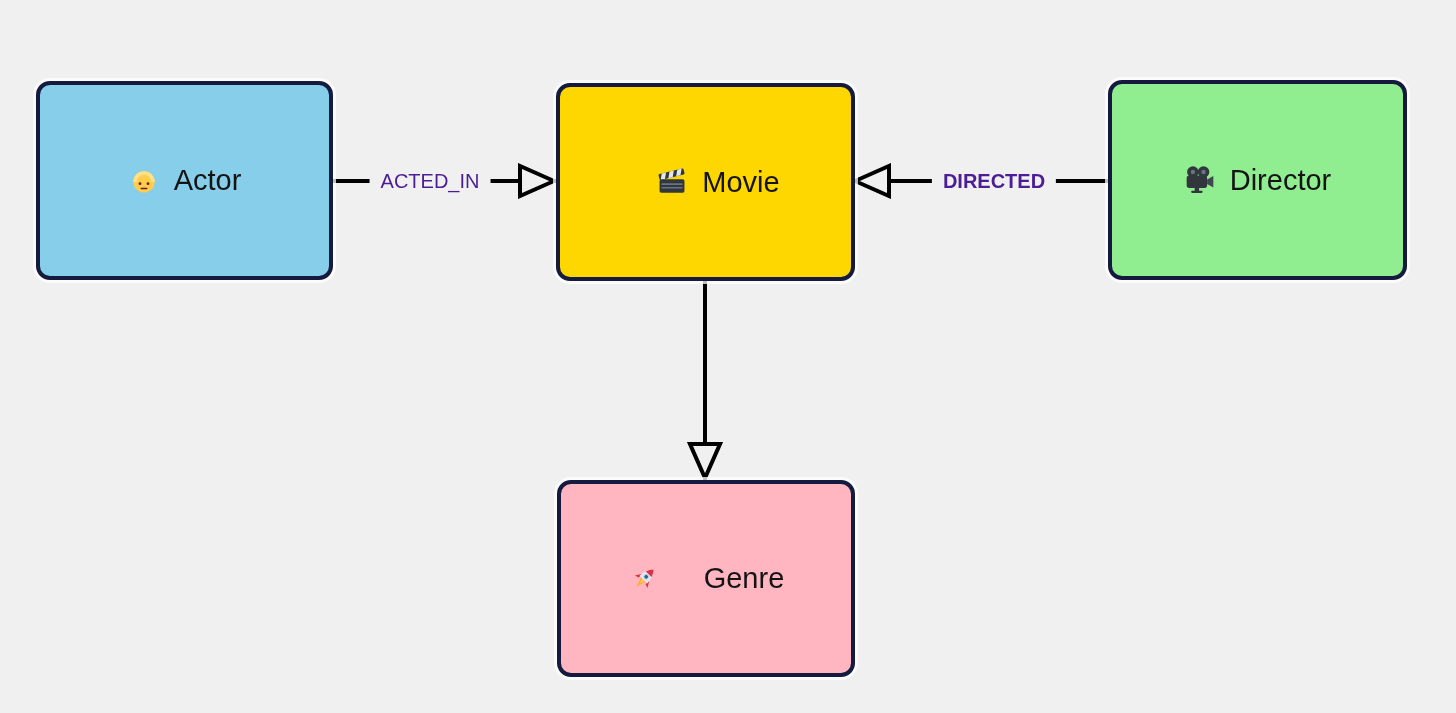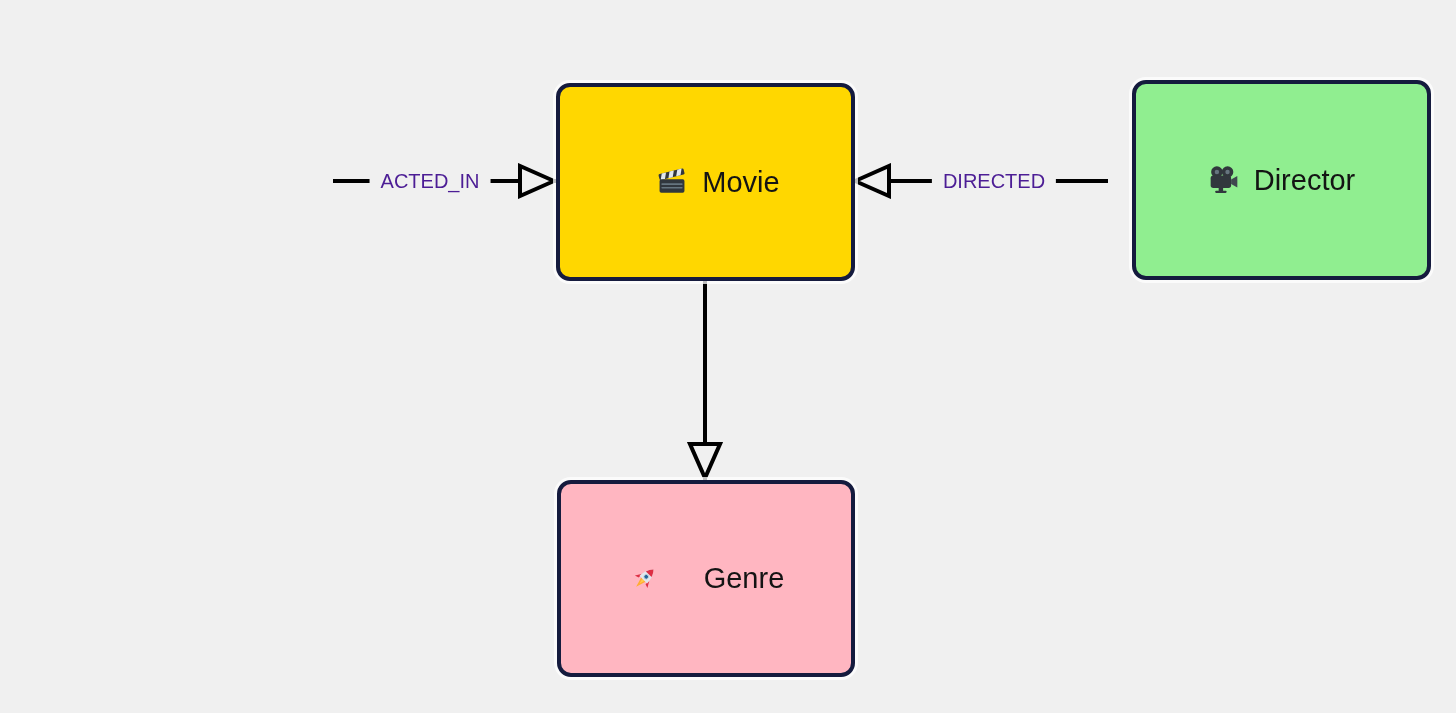--- a/index.html
+++ b/index.html
@@ -50,33 +50,33 @@
     white-space: nowrap;
     z-index: 2;
     line-height: 1.2;
   }
   .arrowhead {
     position: absolute;
     z-index: 2;
   }
   #node-actor    { left: 36px;   top: 81px;  width: 297px; height: 199px; }
   #node-movie    { left: 556px;  top: 83px;  width: 299px; height: 198px; }
-  #node-director { left: 1108px; top: 80px;  width: 299px; height: 200px; margin-left: 24px; }
+  #node-director { left: 1108px; top: 80px;  width: 299px; height: 200px; }
   #node-genre    { left: 557px;  top: 480px; width: 298px; height: 197px; }
 
   #edge-acted-in-line  { left: 333px; top: 179px; width: 223px; height: 4px; }
   #edge-directed-line  { left: 855px; top: 179px; width: 253px; height: 4px; }
   #edge-belongs-line   { left: 703px; top: 281px; width: 4px;  height: 199px; }
 
   #arrow-acted-in { left: 517px; top: 163px; }
   #arrow-directed { left: 852px; top: 163px; }
   #arrow-belongs  { left: 687px; top: 441px; }
 
   #label-acted-in { left: 430px; top: 181px; }
-  #label-directed { left: 994px; top: 181px; }
+  #label-directed { left: 994px; top: 181px; font-weight: bold; }
   #label-belongs  { left: 705px; top: 367px; }
 </style>
 </head>
 <body>
 
 <div class="canvas" style="background-color: rgb(240, 240, 240);">
 
   <div class="edge-line" id="edge-acted-in-line" style="background-color: rgb(0, 0, 0);"></div>
   <svg class="arrowhead" id="arrow-acted-in" width="40" height="36" viewBox="0 0 40 36">
     <polygon points="3,3 3,33 37,18" fill="#f0f0f0" stroke="#000000" stroke-width="4" stroke-linejoin="miter"></polygon>
@@ -87,20 +87,32 @@
   <svg class="arrowhead" id="arrow-directed" width="40" height="36" viewBox="0 0 40 36">
     <polygon points="37,3 37,33 3,18" fill="#f0f0f0" stroke="#000000" stroke-width="4" stroke-linejoin="miter"></polygon>
   </svg>
   <div class="edge-label" id="label-directed">DIRECTED</div>
 
   <div class="edge-line" id="edge-belongs-line" style="background-color: rgb(0, 0, 0);"></div>
   <svg class="arrowhead" id="arrow-belongs" width="36" height="40" viewBox="0 0 36 40">
     <polygon points="3,3 33,3 18,37" fill="#f0f0f0" stroke="#000000" stroke-width="4" stroke-linejoin="miter"></polygon>
   </svg>
 
+  <div class="node" id="node-actor" style="background-color: rgb(135, 206, 235);">
+    <span class="icon">
+      <svg width="32" height="32" viewBox="0 0 36 36">
+        <circle cx="18" cy="19" r="12" fill="#FFCC4D"></circle>
+        <path d="M6 19 A12 12 0 0 1 30 19 L26 19 A8 8 0 0 0 10 19 Z" fill="#FFE188"></path>
+        <circle cx="13.5" cy="21" r="1.6" fill="#662113"></circle>
+        <circle cx="22.5" cy="21" r="1.6" fill="#662113"></circle>
+        <path d="M15 26.5 h6" stroke="#662113" stroke-width="1.8" stroke-linecap="round" fill="none"></path>
+      </svg>
+    </span>
+    <span class="label">Actor</span>
+  </div>
 
   <div class="node" id="node-movie" style="background-color: rgb(255, 215, 0); padding-left: 25px;">
     <span class="icon">
       <svg width="32" height="32" viewBox="0 0 36 36">
         <g transform="rotate(-14 5 15)">
           <rect x="4" y="9" width="29" height="7" rx="1.5" fill="#31373D"></rect>
           <polygon points="8,9 13,9 10,16 5,16" fill="#E1E8ED"></polygon>
           <polygon points="17,9 22,9 19,16 14,16" fill="#E1E8ED"></polygon>
           <polygon points="26,9 31,9 28,16 23,16" fill="#E1E8ED"></polygon>
         </g>

